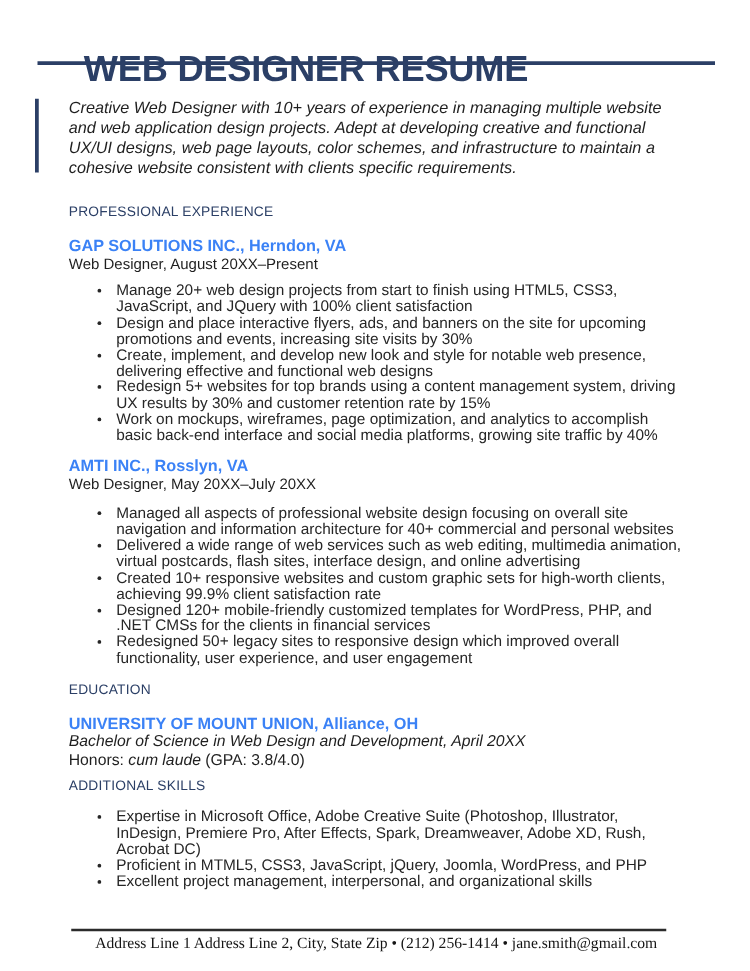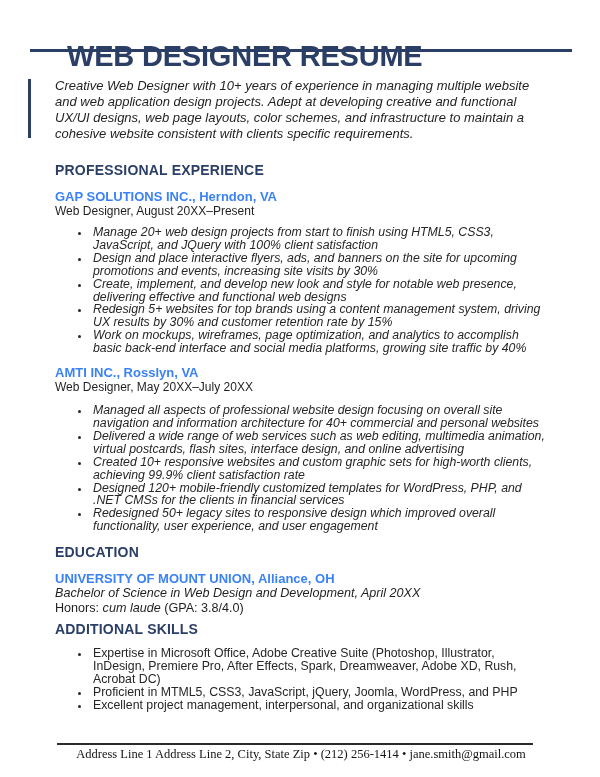--- a/index.html
+++ b/index.html
@@ -27,38 +27,38 @@
   .summary { position:relative; margin:7px 0 0; }
   .summary-bar {
     position:absolute; left:-27px; top:1px; bottom:4px; width:3px;
     background:var(--accent);
   }
   .summary-text {
     margin:0; font-style:italic; font-size:13px; line-height:16px; color:#1f1f1f;
   }
 
   h2 {
-    margin:20px 0 0; font-size:14px; line-height:16px; font-weight:bold;
+    margin:20px 0 0; font-size:11px; line-height:16px; font-weight:normal;
     letter-spacing:0.2px; color:var(--accent);
   }
   h2.edu { margin-top:11px; }
   h2.skills { margin-top:6px; }
 
   .company { margin:11px 0 0; font-size:13px; line-height:15px; font-weight:bold; color:#3b82f6; }
   .company.second { margin-top:10px; }
   .role { margin:0; font-size:12px; line-height:15px; color:#1f1f1f; }
 
   ul { margin:7px 0 0; padding:0 0 0 36px; }
   ul.skills-list { margin-top:10px; }
   li {
     font-size:12.3px; line-height:12.9px; color:#262626;
     padding-left:2px;
   }
   li::marker { font-size:11px; }
-  ul.job-bullets { margin-top:7px;font-style:italic; }
+  ul.job-bullets { margin-top:7px; }
   ul.job-bullets.second { margin-top:9px; }
 
   .degree { margin:0; font-size:12.6px; line-height:14.5px; font-style:italic; color:#1f1f1f; }
   .honors { margin:0; font-size:12.6px; line-height:14.5px; color:#1f1f1f; }
   .honors .it { font-style:italic; }
 
   .footer-rule {
     position:absolute; top:702px; left:57px; width:476px; height:2px;
     background:var(--rule);
   }

